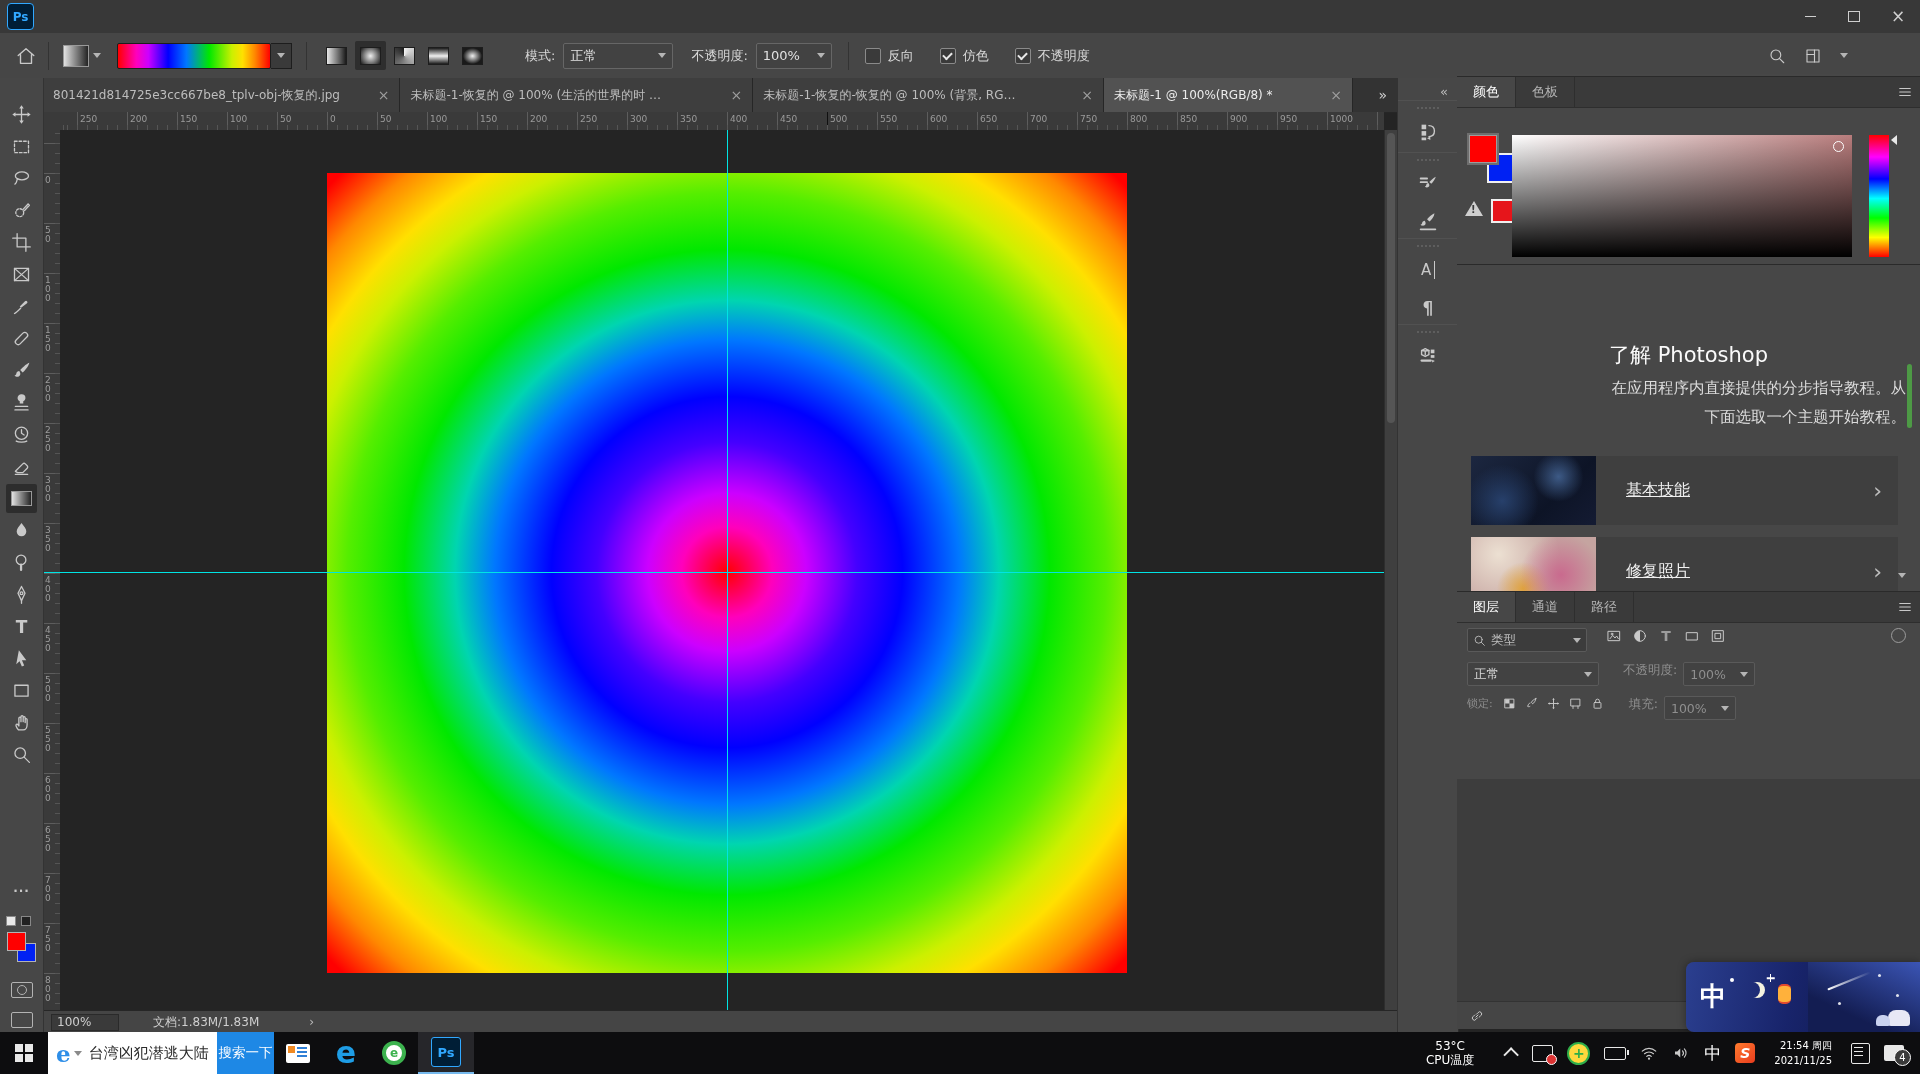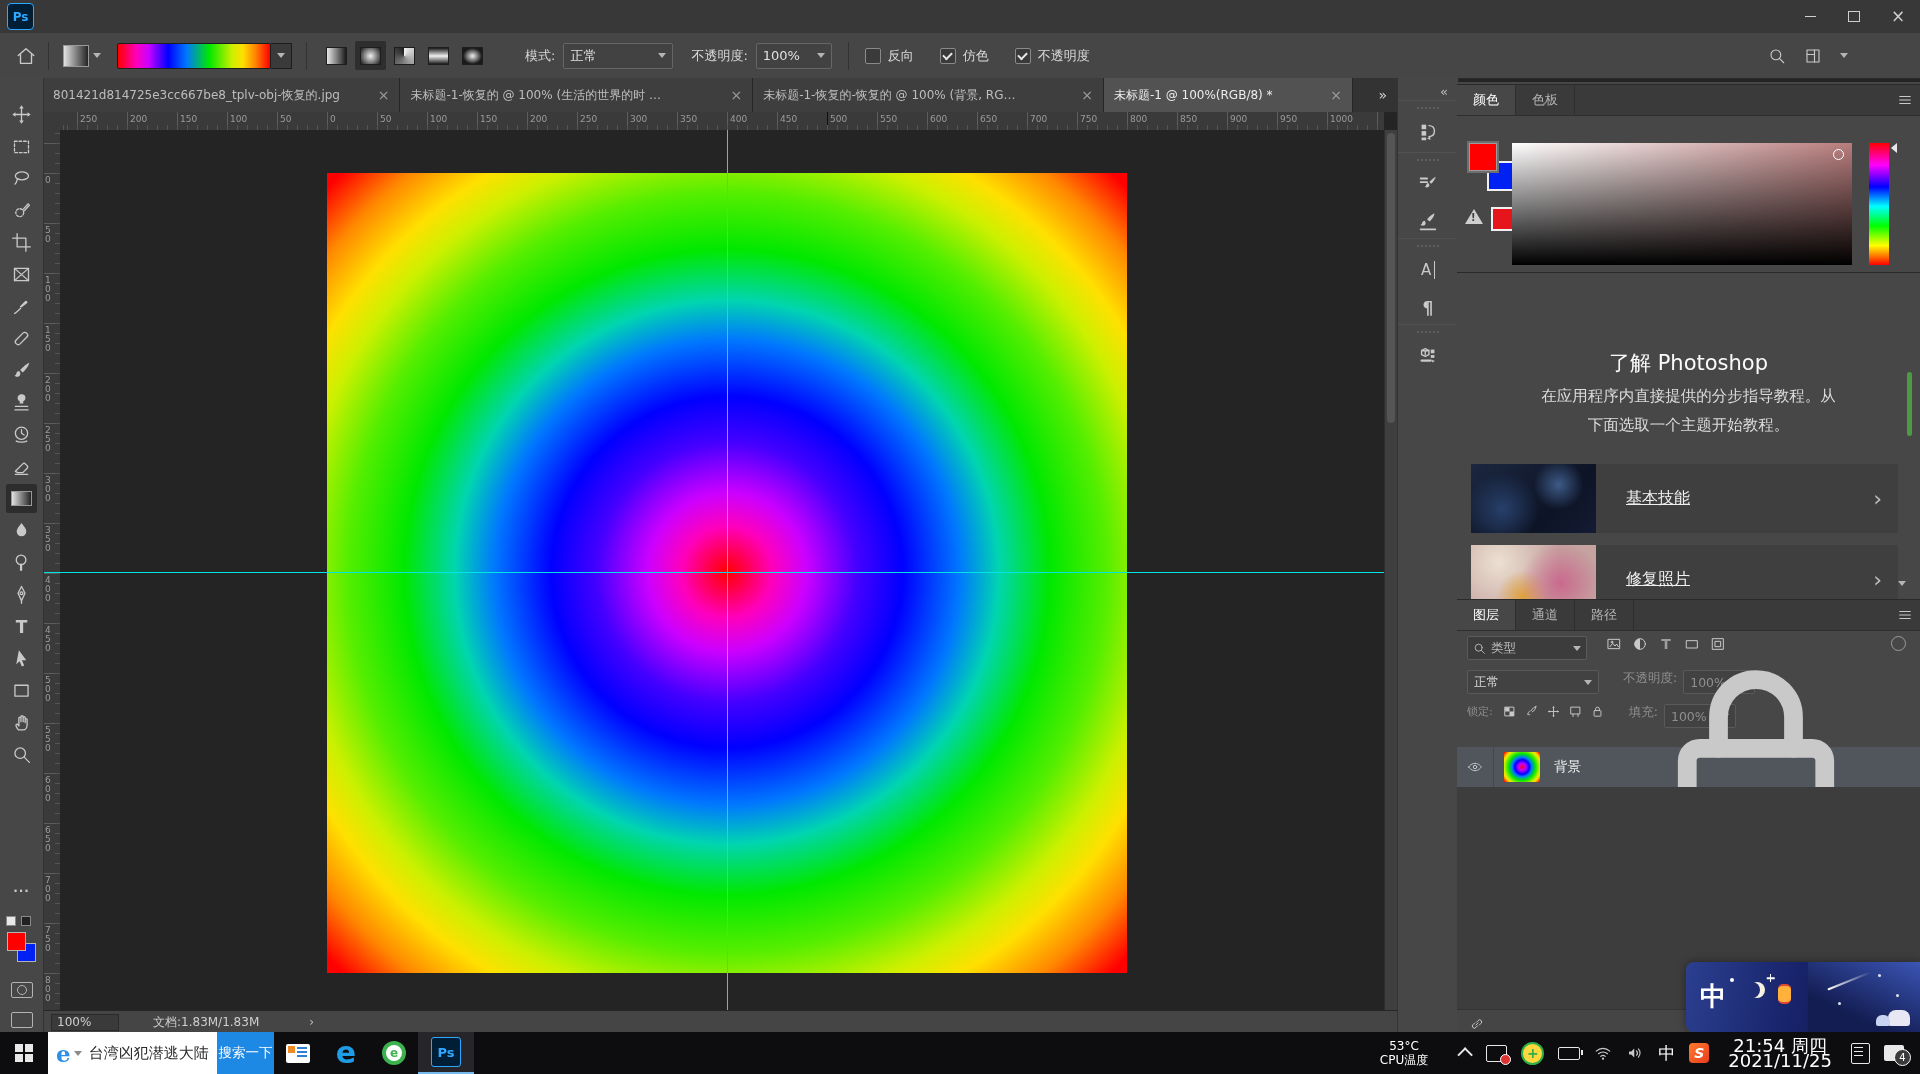--- a/index.html
+++ b/index.html
@@ -95,21 +95,21 @@
 
   
   #dockstrip{left:1397px;top:78px;width:60px;height:954px;background:#474747;border-left:1px solid #333;border-right:1px solid #2c2c2c;}
   #dock-collapse{position:absolute;top:6px;right:10px;color:#bdbdbd;font-size:13px;}
   .dock-group{position:absolute;left:0;width:100%;border-top:1px solid #515151;padding-top:6px;}
   .dock-dots{width:22px;margin:0 auto 4px auto;border-top:2px dotted #5e5e5e;}
   .dock-icon{width:60px;height:38px;display:flex;align-items:center;justify-content:center;color:#c9c9c9;font-size:17px;}
   .dock-icon .icon{width:22px;height:22px;}
 
   
-  #panels{left:1457px;top:82px;width:463px;height:954px;background:#474747;}
+  #panels{left:1457px;top:74px;width:463px;height:954px;background:#474747;}
   .panel{position:absolute;left:0;width:463px;overflow:hidden;border-top:1px solid #2a2a2a;}
   .panel-header{height:30px;background:#3a3a3a;display:flex;align-items:stretch;border-bottom:1px solid #2e2e2e;}
   .panel-tab{padding:0 16px;display:flex;align-items:center;font-size:13px;color:#b5b5b5;border-right:1px solid #2e2e2e;}
   .panel-tab.active{background:#474747;color:#fff;}
   .panel-menu{margin-left:auto;width:30px;display:flex;align-items:center;justify-content:center;}
   .panel-menu .icon{width:16px;height:14px;}
 
   
   #color-sq{left:55px;top:58px;width:340px;height:122px;
      background:linear-gradient(to bottom,rgba(0,0,0,0),#000 100%),linear-gradient(to right,#ffffff,#b97d7d);}
@@ -118,21 +118,21 @@
      background:linear-gradient(180deg,#ff0000 0%,#ff00ff 18%,#0000ff 36%,#00ffff 52%,#00ff00 68%,#ffff00 84%,#ff0000 100%);}
   #hue-marker{left:434px;top:58px;width:0;height:0;border-top:5px solid transparent;border-bottom:5px solid transparent;border-right:6px solid #e8e8e8;}
   #cp-fg{left:12px;top:58px;width:26px;height:26px;background:#ff0000;border:1px solid #9c9c9c;outline:2px solid #6e6e6e;z-index:2;}
   #cp-bg{left:30px;top:76px;width:26px;height:26px;background:#0021f3;border:2px solid #f0f0f0;}
   #cp-warn{left:8px;top:124px;width:0;height:0;border-left:9px solid transparent;border-right:9px solid transparent;border-bottom:15px solid #cfcfcf;}
   #cp-warn::after{content:'!';position:absolute;left:-3px;top:3px;font-size:10px;color:#3a3a3a;font-weight:bold;}
   #cp-warn-sw{left:34px;top:122px;width:20px;height:20px;background:#e6151b;border:2px solid #f0f0f0;}
 
   
   #learn-title{left:0;top:76px;width:463px;text-align:center;font-size:21px;color:#fafafa;}
-  .learn-body{left:14px;width:435px;text-align:center;font-size:15.5px;color:#dcdcdc;}
+  .learn-body{left:14px;width:435px;text-align:right;font-size:15.5px;color:#dcdcdc;}
   .learn-card{position:absolute;left:14px;width:427px;height:69px;background:#3f3f3f;display:flex;align-items:center;}
   .learn-thumb{width:125px;height:69px;flex:none;}
   .thumb-0{background:radial-gradient(circle at 70% 30%,#3d5a86 0%,rgba(0,0,0,0) 25%),radial-gradient(circle at 25% 65%,#27406b 0%,rgba(0,0,0,0) 35%),linear-gradient(135deg,#1c2740,#0d1426 65%,#141b33);}
   .thumb-1{background:radial-gradient(circle at 72% 55%,#c96a8e 0%,rgba(0,0,0,0) 42%),radial-gradient(circle at 42% 75%,#e0a23c 0%,rgba(0,0,0,0) 30%),radial-gradient(circle at 22% 25%,#ece0d2 0%,rgba(0,0,0,0) 55%),#c5a4a0;}
   .learn-label{margin-left:30px;font-size:16px;color:#f0f0f0;text-decoration:underline;}
   .learn-chevron{margin-left:auto;margin-right:16px;color:#bdbdbd;font-size:22px;}
   #learn-scroll{left:450px;top:99px;width:5px;height:64px;background:#4d9a45;border-radius:3px;}
   #learn-caret{left:441px;top:308px;}
 
   
@@ -171,21 +171,21 @@
   .doc-app{width:24px;height:19px;background:#fff;border-radius:2px;position:relative;}
   .doc-app i{position:absolute;left:2px;top:2px;width:7px;height:7px;background:#f08a24;}
   .doc-app b{position:absolute;left:11px;top:3px;width:10px;height:2px;background:#2f7fd6;box-shadow:0 4px 0 #2f7fd6,0 8px 0 #2f7fd6;}
   .edge-e{font-size:30px;font-weight:bold;color:#1e9de6;line-height:30px;}
   .green-ball{width:24px;height:24px;border-radius:50%;border:4px solid #3cb24e;box-sizing:border-box;display:flex;align-items:center;justify-content:center;color:#3cb24e;font-weight:bold;font-size:12px;background:#fff;}
   .ps-tile{width:28px;height:28px;background:#001e36;border:1px solid #31a8ff;border-radius:3px;color:#31a8ff;font-weight:bold;font-size:13px;display:flex;align-items:center;justify-content:center;}
   #tray{margin-left:auto;display:flex;align-items:center;height:42px;}
   .tray-ico{margin:0 7px;display:flex;align-items:center;justify-content:center;color:#e8e8e8;}
   .tray-ico .icon{width:18px;height:18px;}
   #temp-block{text-align:center;font-size:12px;color:#fff;line-height:14px;margin-right:26px;}
-  #clock-block{text-align:center;font-size:18px;color:#fff;line-height:15px;margin:0 12px;}
+  #clock-block{text-align:right;font-size:10px;color:#fff;line-height:15px;margin:0 12px;}
   .chev-up{width:9px;height:9px;border-left:2px solid #e8e8e8;border-top:2px solid #e8e8e8;transform:rotate(45deg) translateY(2px);}
   .cam-ico{width:19px;height:15px;border:1.5px solid #e8e8e8;border-radius:2px;position:relative;}
   .cam-ico::after{content:'';position:absolute;right:-5px;bottom:-4px;width:9px;height:9px;background:#d33;border-radius:50%;border:1px solid #fff;}
   .accel{width:19px;height:19px;border-radius:50%;background:#ffd83d;border:2px solid #2fae49;box-sizing:content-box;display:flex;align-items:center;justify-content:center;color:#2fae49;font-weight:bold;font-size:14px;}
   .batt{width:20px;height:11px;border:1.5px solid #e8e8e8;border-radius:2px;position:relative;}
   .batt::after{content:'';position:absolute;right:-4px;top:2px;width:2px;height:5px;background:#e8e8e8;}
   .ime-zh{font-size:17px;color:#fff;}
   .sogou-s{width:20px;height:20px;border-radius:4px;background:linear-gradient(135deg,#ff7b2e,#e83c1e);color:#fff;font-weight:bold;font-style:italic;font-size:14px;display:flex;align-items:center;justify-content:center;}
   .notes-ico{width:17px;height:19px;border:1.5px solid #e8e8e8;border-radius:2px;position:relative;}
   .notes-ico::after{content:'';position:absolute;left:2px;top:3px;width:9px;height:1.5px;background:#e8e8e8;box-shadow:0 4px 0 #e8e8e8,0 8px 0 #e8e8e8;}
@@ -791,38 +791,20 @@
                 </svg>
               </span>
             </div>
           </div>
         <span class="lp-dim" style="margin-left:20px;font-size:12.5px;">填充:</span>
         <div class="combo-sm lp-dim" style="margin-left:6px;width:58px;">
           <span>100%</span>
             <span class="caret-d"></span>
         </div>
       </div>
-      <div id="layer-row" class="abs">
-        <div id="layer-eye">
-            <span class="icon" id="eye-ic">
-              <svg viewBox="0 0 24 24">
-                <path d="M2.5 12S6 6.5 12 6.5 21.5 12 21.5 12 18 17.5 12 17.5 2.5 12 2.5 12z"></path>
-                <circle cx="12" cy="12" r="2.6"></circle>
-              </svg>
-            </span>
-          </div>
-        <div id="layer-thumb"></div>
-        <span id="layer-name">背景</span>
-        <span class="icon" id="layer-lock">
-            <svg viewBox="0 0 24 24">
-              <rect x="6.5" y="10.5" width="11" height="9" rx="1"></rect>
-              <path d="M9 10.5V8a3 3 0 016 0v2.5"></path>
-            </svg>
-          </span>
-      </div>
       <div id="layers-list" class="abs"></div>
       <div id="layers-bottom" class="abs">
         <span class="icon" id="link-ic">
             <svg viewBox="0 0 24 24">
               <path d="M10.5 13.5l3-3"></path>
               <path d="M8.5 10.5l-2.3 2.3a3 3 0 104.2 4.2l2.3-2.3M15.5 13.5l2.3-2.3a3 3 0 10-4.2-4.2l-2.3 2.3"></path>
             </svg>
           </span>
       </div>
     </div>

